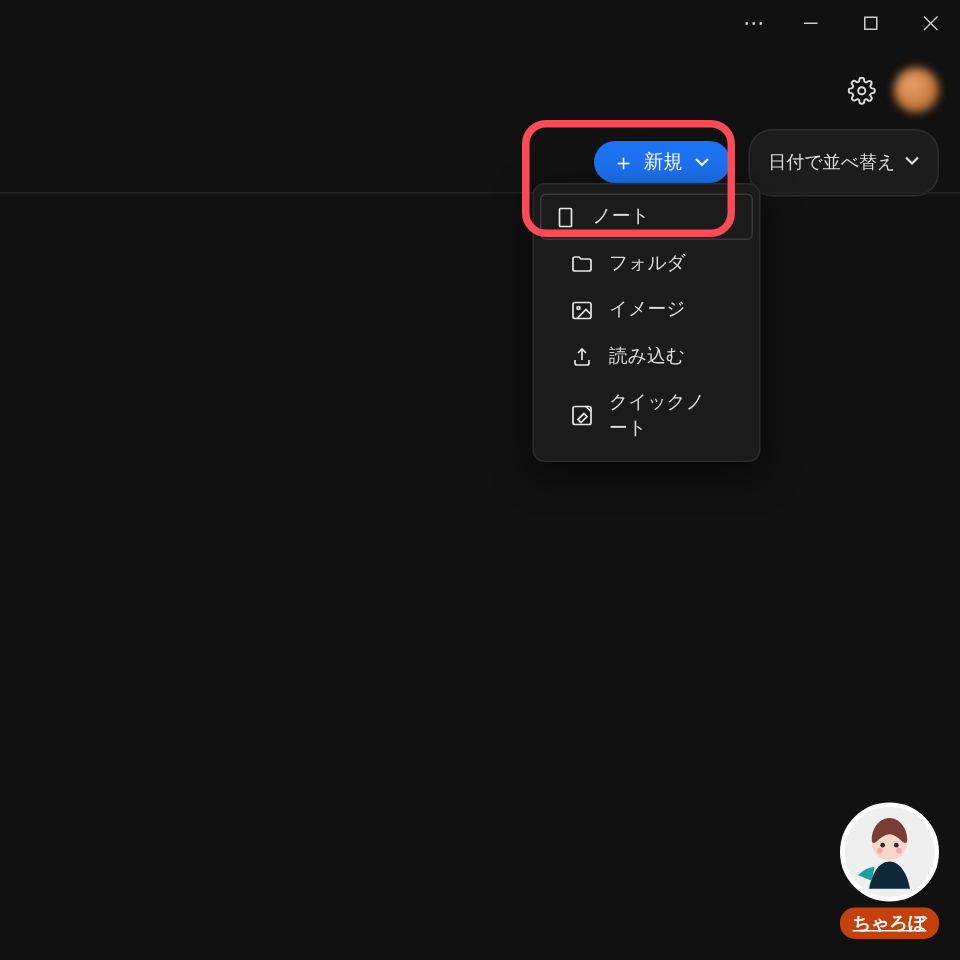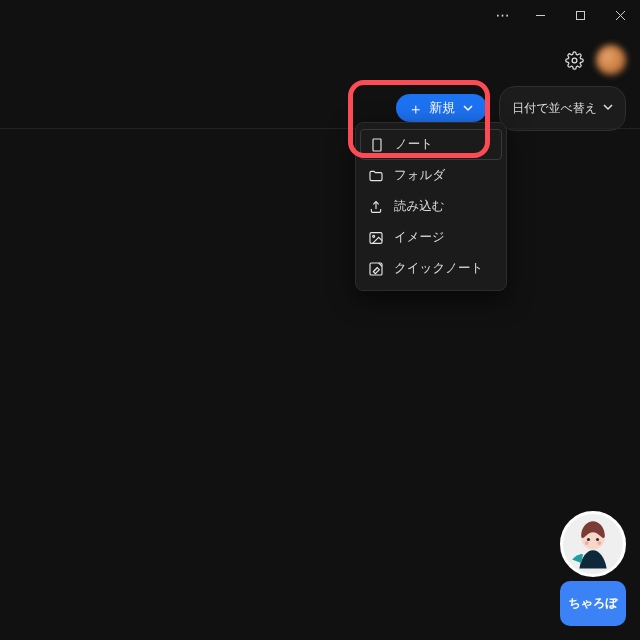--- a/index.html
+++ b/index.html
@@ -63,37 +63,37 @@
     pointer-events: none;
   }
   .dropdown {
     position: absolute; top: 122px; left: 355px; width: 152px;
     background: #1b1b1b; border: 1px solid #2c2c2c; border-radius: 8px;
     padding: 6px 0;
     box-shadow: 0 8px 24px rgba(0,0,0,.6);
   }
   .dd-item {
     display: flex; align-items: center; gap: 10px;
-    padding: 7px 12px; color: #dcdcdc; font-size: 12.5px;
+    padding: 7px 24px; color: #dcdcdc; font-size: 12.5px;
   }
   .dd-item.first { border: 1px solid #3a3a3a; border-radius: 4px; margin: 0 4px; padding: 6px 8px; }
   .dd-item .ico { width: 16px; height: 16px; display:flex; align-items:center; justify-content:center; color:#e6e6e6; }
   .dd-item .ico svg { width: 16px; height: 16px; }
   .user-widget {
     position: absolute; bottom: 14px; right: 14px;
     display: flex; flex-direction: column; align-items: center; gap: 4px;
   }
   .user-avatar {
     width: 66px; height: 66px; border-radius: 50%; background: #f2f2f2;
     border: 3px solid #fff; overflow: hidden; position: relative;
   }
   .user-avatar svg { width: 100%; height: 100%; }
   .user-name {
-    background: #3b82f6; color: #fff; font-size: 12px; font-weight: 600;
-    padding: 14px 8px; border-radius: 10px;
+    background: #c2410c; color: #fff; font-size: 12px; font-weight: 600;
+    padding: 2px 8px; border-radius: 10px; text-decoration: underline;
   }
 </style>
 </head>
 <body>
 
 <div class="titlebar">
   <div class="tb-ellipsis">⋯</div>
   <div class="tb-btn">
     <svg viewBox="0 0 11 11">
         <line x1="1" y1="5.5" x2="10" y2="5.5" stroke="currentColor" stroke-width="1"></line>
@@ -157,36 +157,36 @@
     <span class="ico">
       <svg viewBox="0 0 24 24" fill="none" stroke="currentColor" stroke-width="1.7">
           <path d="M3 7a2 2 0 0 1 2-2h4l2 2h8a2 2 0 0 1 2 2v8a2 2 0 0 1-2 2H5a2 2 0 0 1-2-2z"></path>
         </svg>
     </span>
     <span>フォルダ</span>
   </div>
   <div class="dd-item">
     <span class="ico">
       <svg viewBox="0 0 24 24" fill="none" stroke="currentColor" stroke-width="1.7">
+          <rect x="3" y="4" width="18" height="16" rx="2"></rect>
+          <circle cx="8.5" cy="9.5" r="1.5"></circle>
+          <path d="M21 16l-5-5-9 9"></path>
+        </svg>
+    </span>
+    <span>イメージ</span>
+  </div>
+  <div class="dd-item">
+    <span class="ico">
+      <svg viewBox="0 0 24 24" fill="none" stroke="currentColor" stroke-width="1.7">
           <path d="M12 15V4"></path>
           <path d="M8 8l4-4 4 4"></path>
           <path d="M5 15v3a2 2 0 0 0 2 2h10a2 2 0 0 0 2-2v-3"></path>
         </svg>
     </span>
     <span>読み込む</span>
-  </div>
-  <div class="dd-item">
-    <span class="ico">
-      <svg viewBox="0 0 24 24" fill="none" stroke="currentColor" stroke-width="1.7">
-          <rect x="3" y="4" width="18" height="16" rx="2"></rect>
-          <circle cx="8.5" cy="9.5" r="1.5"></circle>
-          <path d="M21 16l-5-5-9 9"></path>
-        </svg>
-    </span>
-    <span>イメージ</span>
   </div>
   <div class="dd-item">
     <span class="ico">
       <svg viewBox="0 0 24 24" fill="none" stroke="currentColor" stroke-width="1.7">
           <rect x="3" y="3" width="18" height="18" rx="2"></rect>
           <path d="M16 3l5 5"></path>
           <path d="M14 10l-6 6"></path>
           <path d="M14 10l3 3-6 6-3-3z"></path>
         </svg>
     </span>

